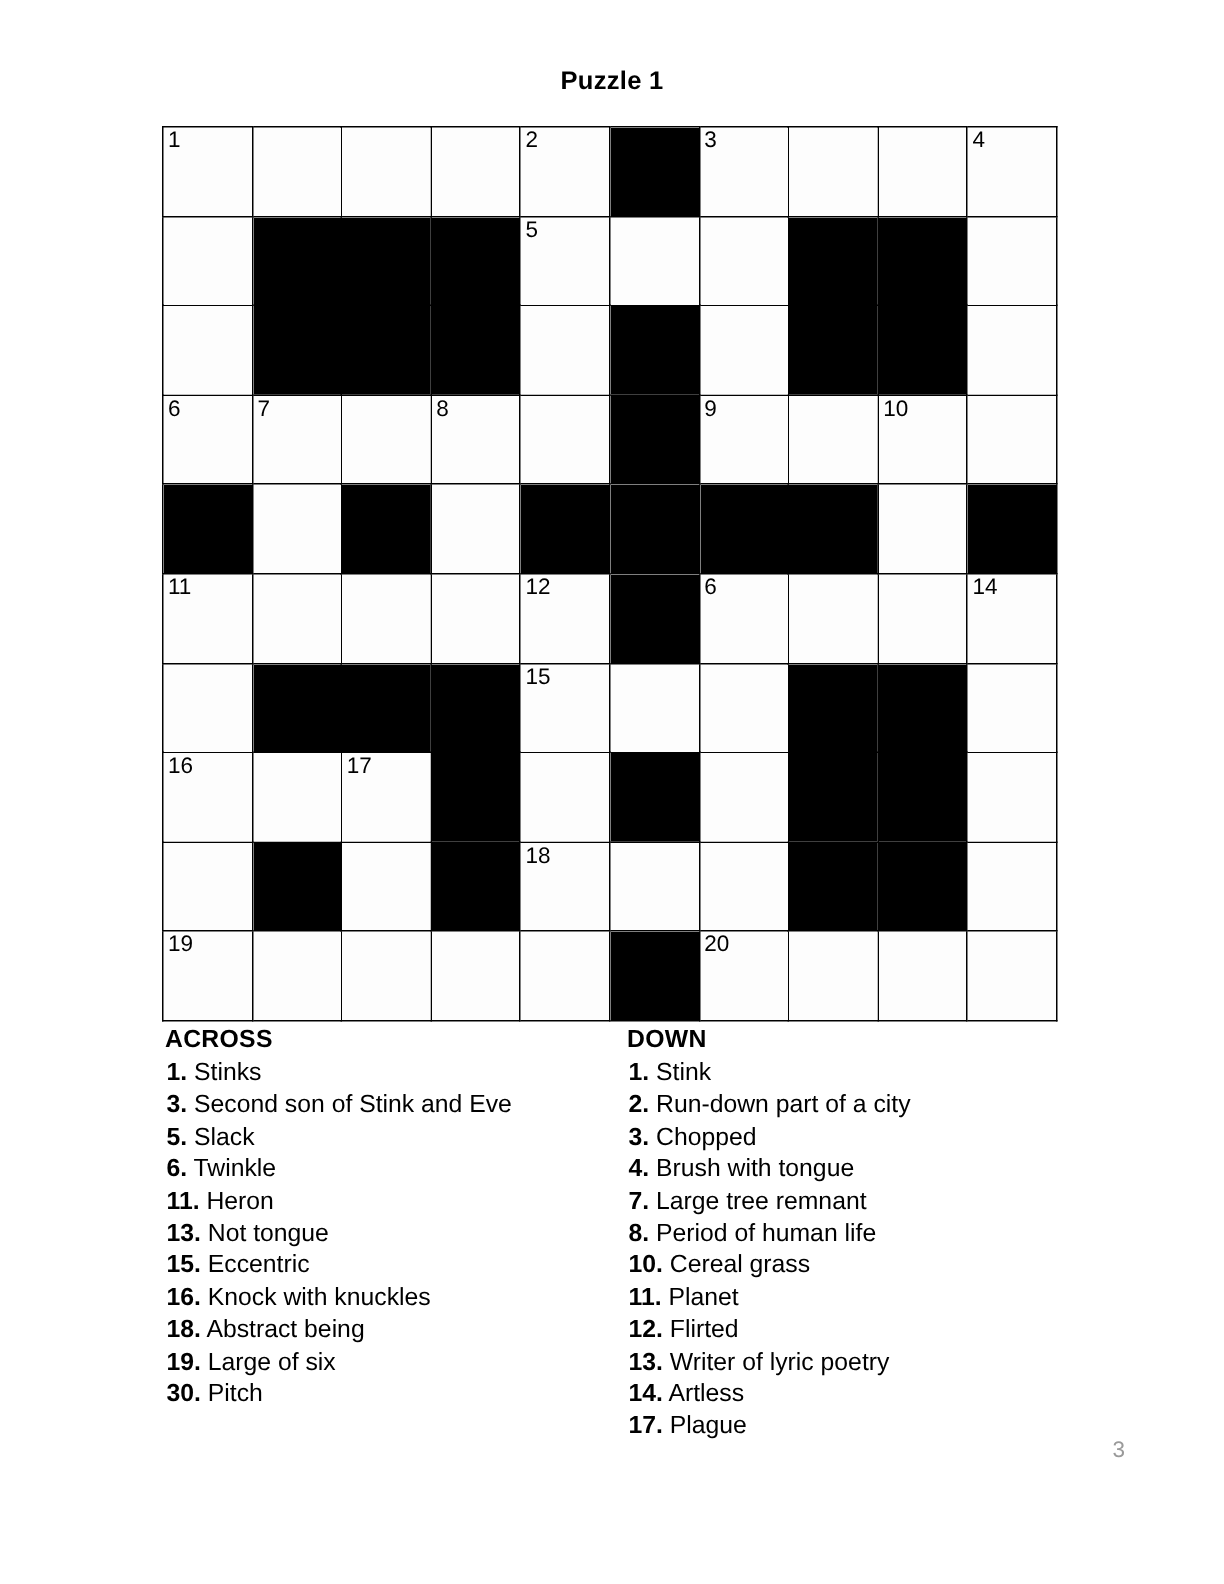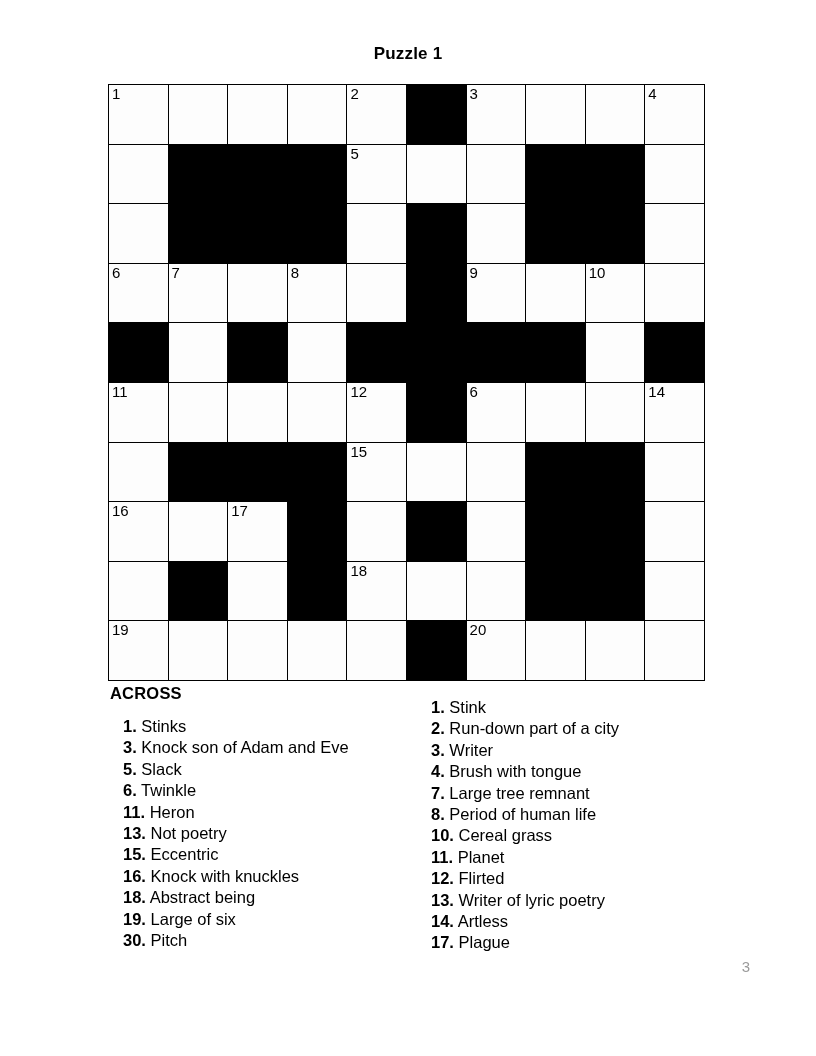--- a/index.html
+++ b/index.html
@@ -76,21 +76,21 @@
   .clue-col.across { width: 300px; }
   .clue-col.down { width: 300px; }
   .clue-head {
     font-size: 16.5px;
     font-weight: bold;
     margin-bottom: 2px;
     letter-spacing: 0.2px;
   }
   ul.clue-list {
     list-style: none;
-    margin: 13px;
+    margin: 1px;
     padding: 0;
   }
   ul.clue-list li {
     font-size: 16.5px;
     line-height: 21.4px;
     padding-left: 22px;
     text-indent: -22px;
     margin: 0;
   }
   ul.clue-list li .cnum {
@@ -276,37 +276,38 @@
           </tr>
         </tbody>
     </table>
   </div>
 
   <div class="clues">
     <div class="clue-col across">
       <div class="clue-head">ACROSS</div>
       <ul class="clue-list">
           <li><span class="cnum">1.</span> <span>Stinks</span></li>
-          <li><span class="cnum">3.</span> <span>Knock son of Adam and Eve</span></li>
+          <li><span class="cnum">3.</span> <span>Second son of Stink and Eve</span></li>
           <li><span class="cnum">5.</span> <span>Slack</span></li>
           <li><span class="cnum">6.</span> <span>Twinkle</span></li>
           <li><span class="cnum">11.</span> <span>Heron</span></li>
-          <li><span class="cnum">13.</span> <span>Not poetry</span></li>
+          <li><span class="cnum">13.</span> <span>Not tongue</span></li>
           <li><span class="cnum">15.</span> <span>Eccentric</span></li>
           <li><span class="cnum">16.</span> <span>Knock with knuckles</span></li>
           <li><span class="cnum">18.</span> <span>Abstract being</span></li>
           <li><span class="cnum">19.</span> <span>Large of six</span></li>
           <li><span class="cnum">30.</span> <span>Pitch</span></li>
         </ul>
     </div>
     <div class="clue-col down">
+      <div class="clue-head">DOWN</div>
       <ul class="clue-list">
           <li><span class="cnum">1.</span> <span>Stink</span></li>
           <li><span class="cnum">2.</span> <span>Run-down part of a city</span></li>
-          <li><span class="cnum">3.</span> <span>Writer</span></li>
+          <li><span class="cnum">3.</span> <span>Chopped</span></li>
           <li><span class="cnum">4.</span> <span>Brush with tongue</span></li>
           <li><span class="cnum">7.</span> <span>Large tree remnant</span></li>
           <li><span class="cnum">8.</span> <span>Period of human life</span></li>
           <li><span class="cnum">10.</span> <span>Cereal grass</span></li>
           <li><span class="cnum">11.</span> <span>Planet</span></li>
           <li><span class="cnum">12.</span> <span>Flirted</span></li>
           <li><span class="cnum">13.</span> <span>Writer of lyric poetry</span></li>
           <li><span class="cnum">14.</span> <span>Artless</span></li>
           <li><span class="cnum">17.</span> <span>Plague</span></li>
         </ul>

